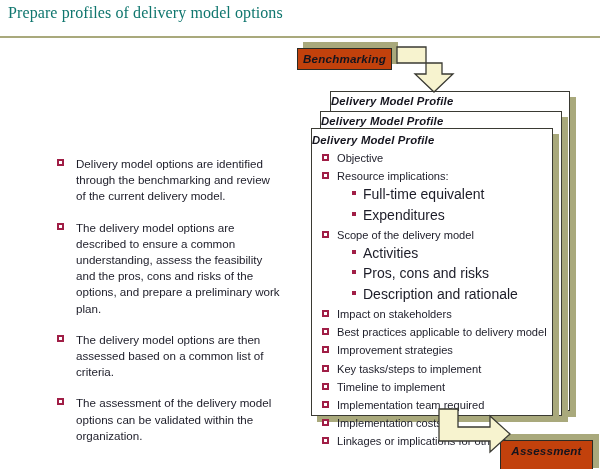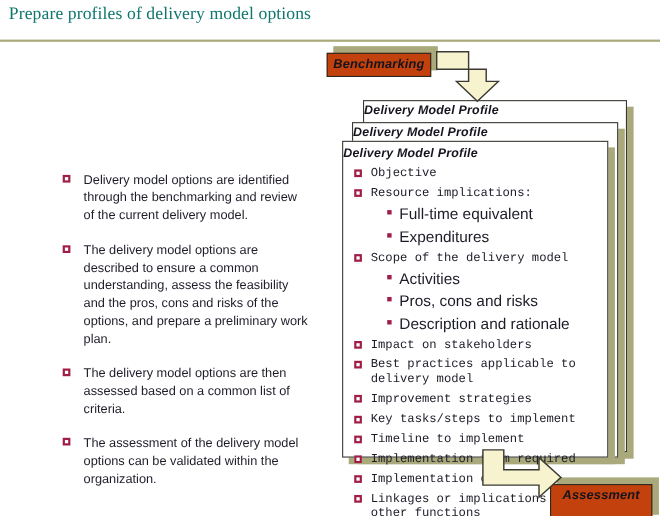--- a/index.html
+++ b/index.html
@@ -71,21 +71,20 @@
 
   
   .plist{margin:6px 0 0 0;padding:0;list-style:none;}
   .pitem{
     position:relative;
     padding-left:25px;
     font-size:11.1px;
     line-height:13px;
     color:#1c1c28;
     margin-bottom:5.1px;
-    font-family:Liberation Mono, monospace;
   }
   .pitem .sq{
     position:absolute;left:10px;top:2px;
     width:7px;height:7px;
     border:2px solid #a01e46;
     background:#ffffff;
     box-sizing:border-box;
   }
   .sitem{
     position:relative;

